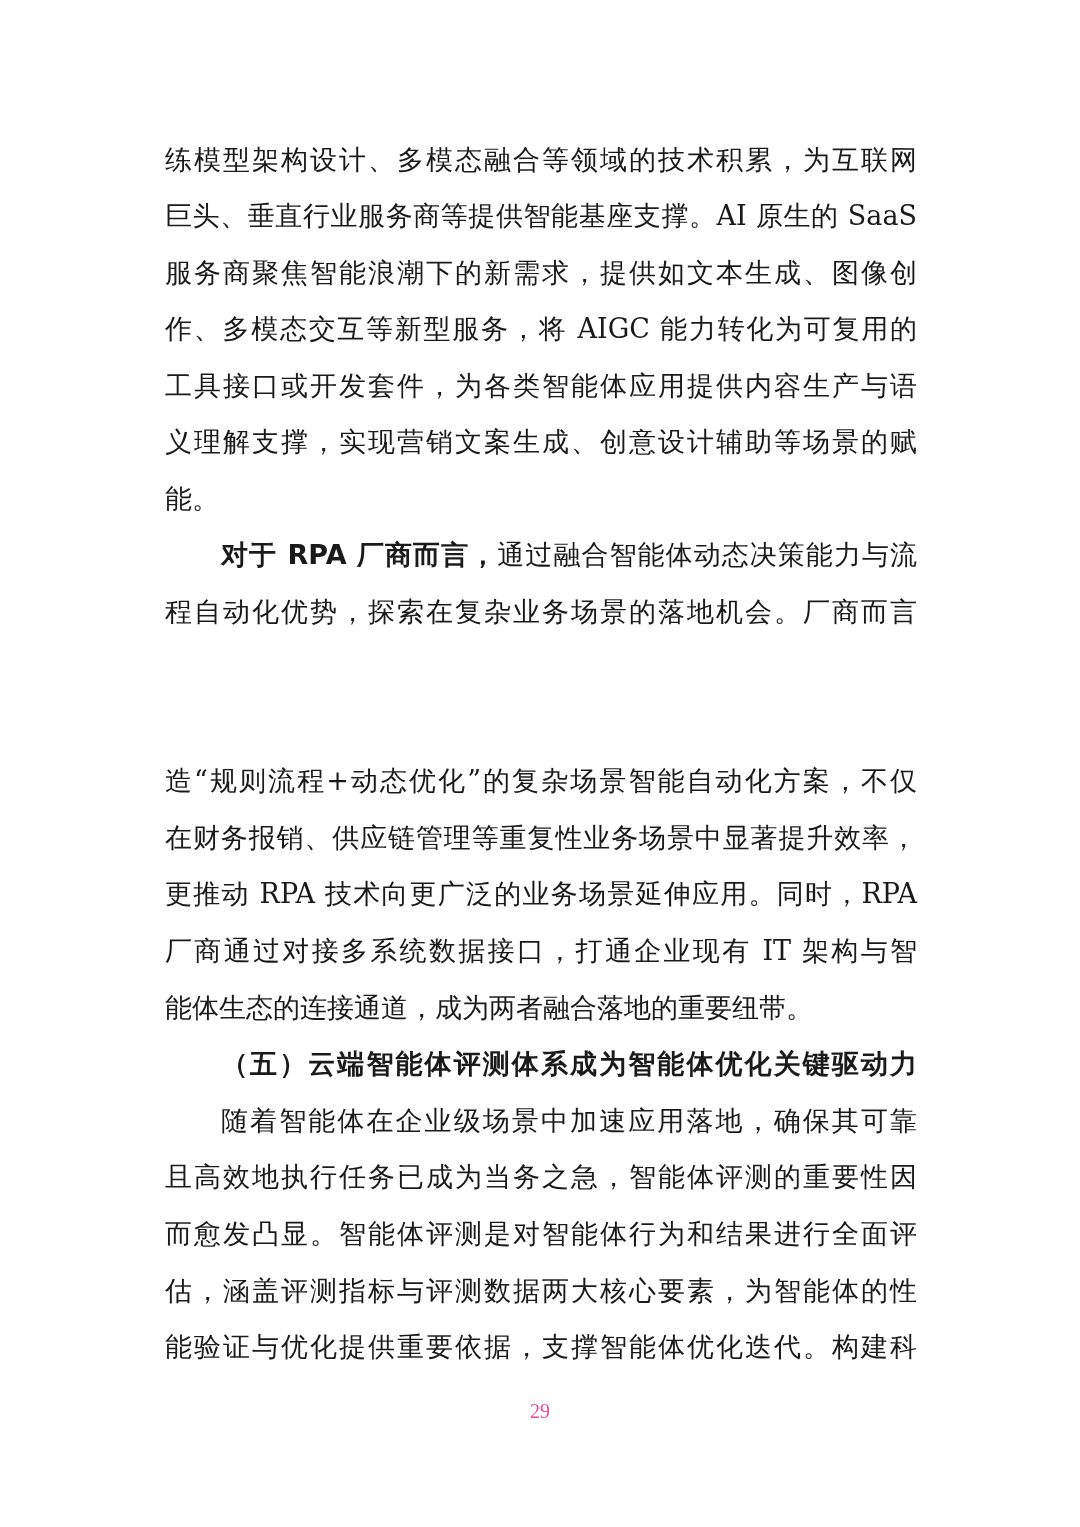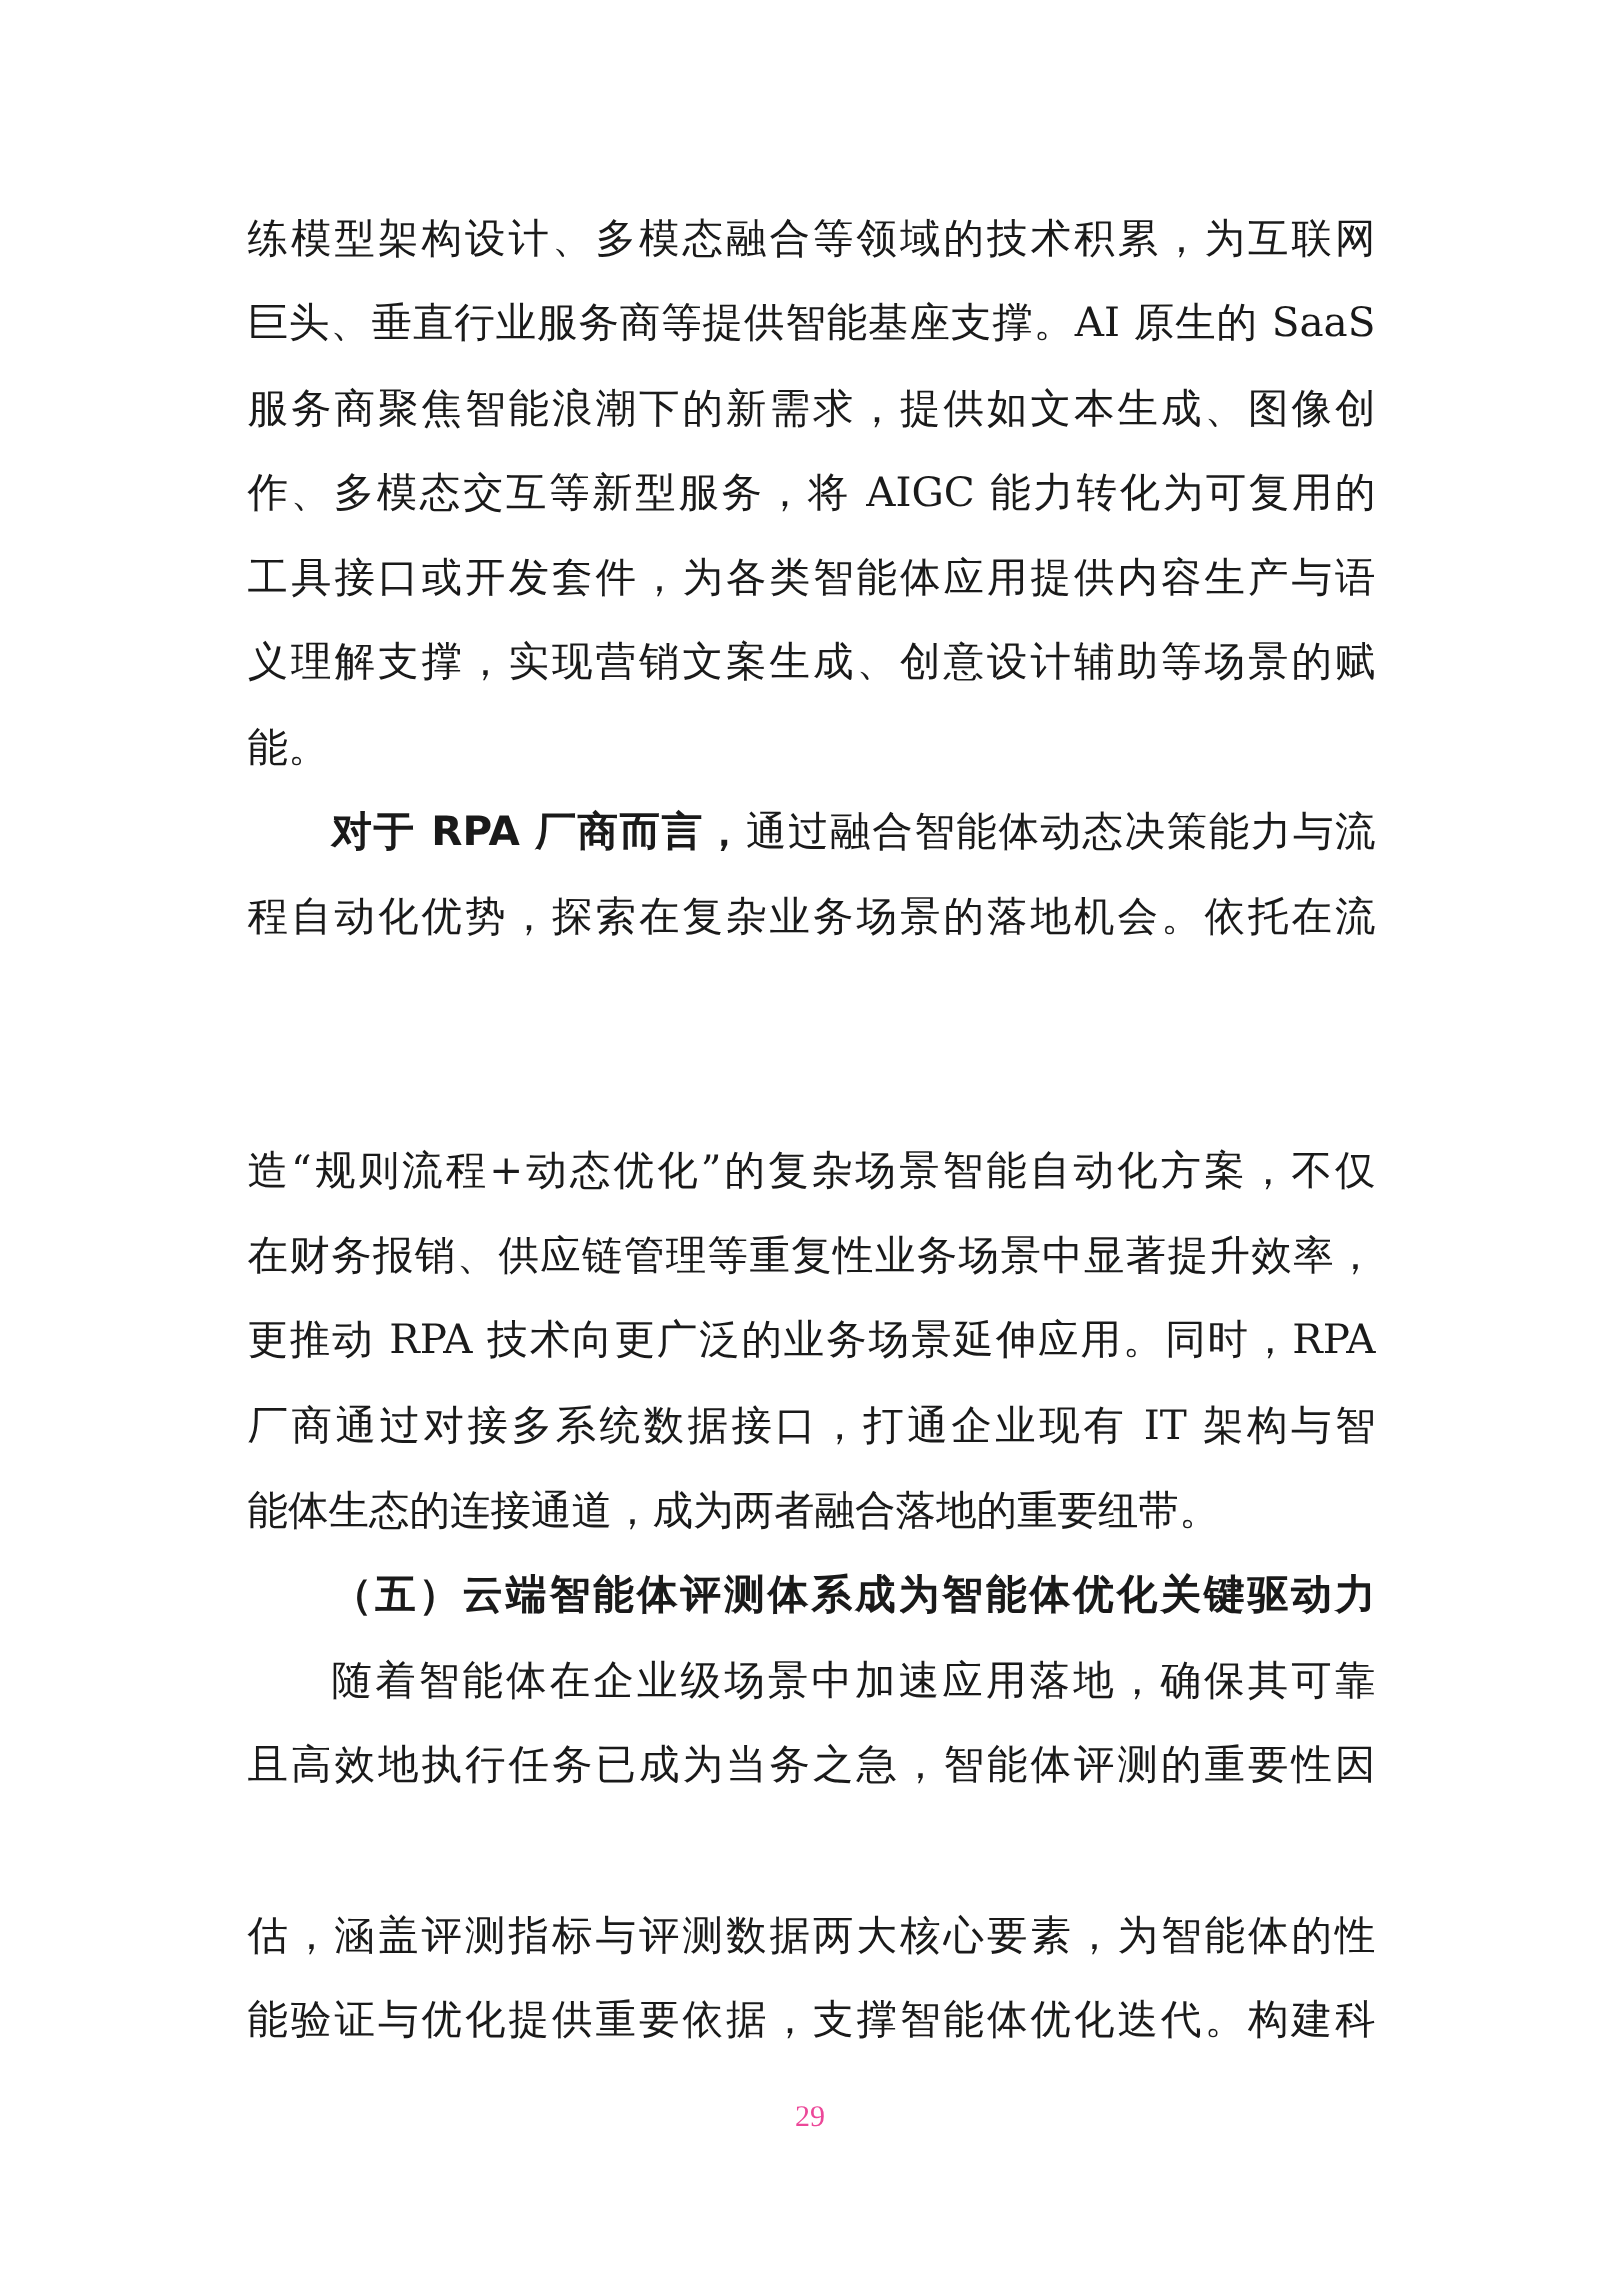--- a/index.html
+++ b/index.html
@@ -79,29 +79,30 @@
   <div class="line" style="top:196px;">巨头、垂直行业服务商等提供智能基座支撑。AI 原生的 SaaS</div>
   <div class="line" style="top:253px;">服务商聚焦智能浪潮下的新需求，提供如文本生成、图像创</div>
   <div class="line" style="top:309px;">作、多模态交互等新型服务，将 AIGC 能力转化为可复用的</div>
   <div class="line" style="top:366px;">工具接口或开发套件，为各类智能体应用提供内容生产与语</div>
   <div class="line" style="top:422px;">义理解支撑，实现营销文案生成、创意设计辅助等场景的赋</div>
   <div class="line last" style="top:479px;">能。</div>
 
   <div class="line indent" style="top:535px;">
     <span class="bold">对于 RPA 厂商而言，</span><span>通过融合智能体动态决策能力与流</span>
   </div>
-  <div class="line" style="top:592px;">程自动化优势，探索在复杂业务场景的落地机会。依托在流</div>
+  <div class="line" style="top:592px;">程自动化优势，探索在复杂业务场景的落地机会。厂商而言</div>
   <div class="line" style="top:761px;">造“规则流程+动态优化”的复杂场景智能自动化方案，不仅</div>
   <div class="line" style="top:818px;">在财务报销、供应链管理等重复性业务场景中显著提升效率，</div>
   <div class="line" style="top:874px;">更推动 RPA 技术向更广泛的业务场景延伸应用。同时，RPA</div>
   <div class="line" style="top:931px;">厂商通过对接多系统数据接口，打通企业现有 IT 架构与智</div>
   <div class="line last" style="top:988px;">能体生态的连接通道，成为两者融合落地的重要纽带。</div>
 
   <div class="heading" style="top:1044px;">（五）云端智能体评测体系成为智能体优化关键驱动力</div>
 
   <div class="line indent" style="top:1101px;">随着智能体在企业级场景中加速应用落地，确保其可靠</div>
   <div class="line" style="top:1157px;">且高效地执行任务已成为当务之急，智能体评测的重要性因</div>
+  <div class="line" style="top:1214px;">而愈发凸显。智能体评测是对智能体行为和结果进行全面评</div>
   <div class="line" style="top:1271px;">估，涵盖评测指标与评测数据两大核心要素，为智能体的性</div>
   <div class="line" style="top:1327px;">能验证与优化提供重要依据，支撑智能体优化迭代。构建科</div>
 
   <div class="page-number">29</div>
 
 </div>
 
 </body></html>

